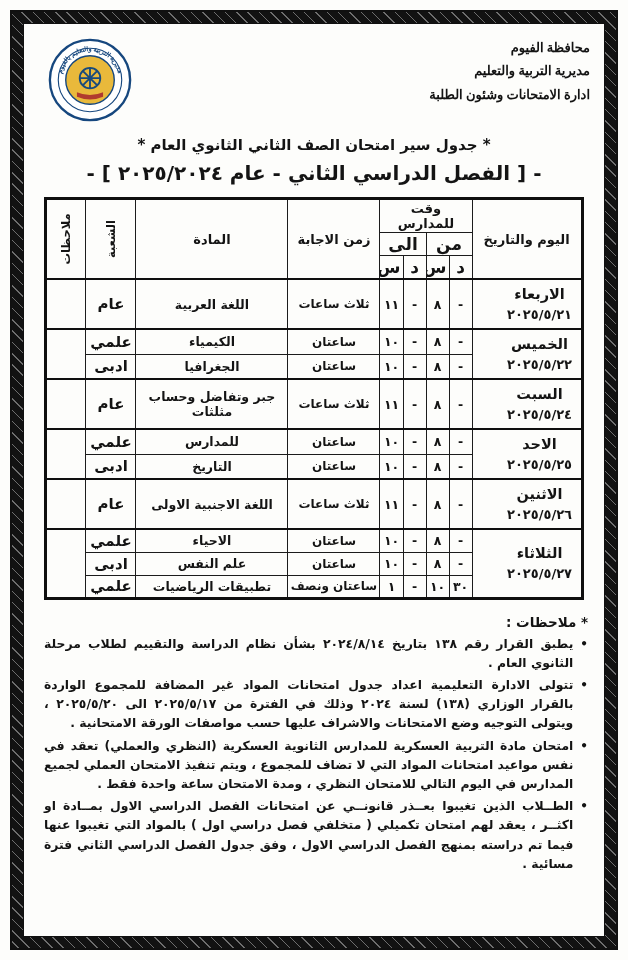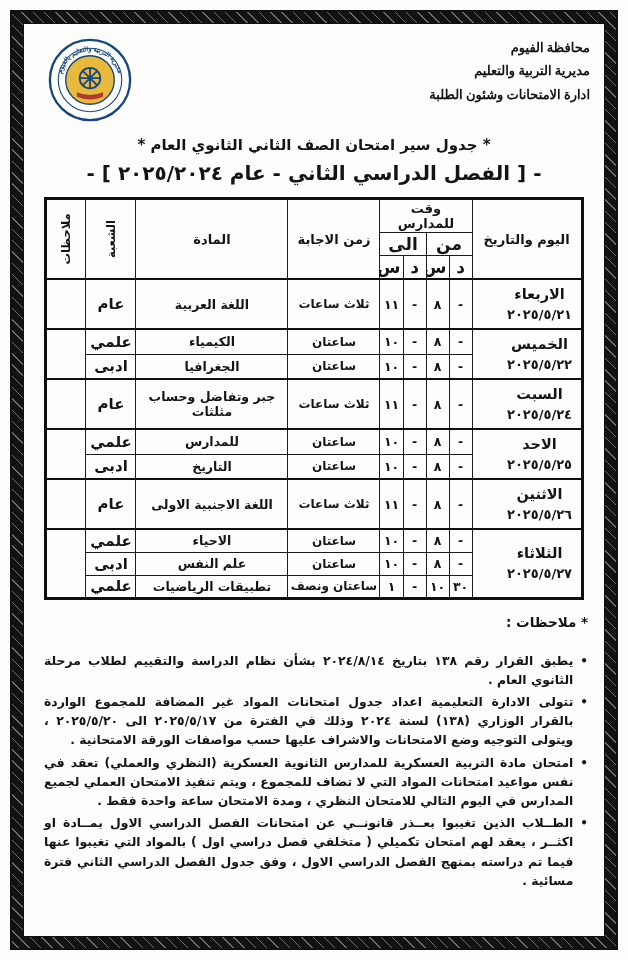--- a/index.html
+++ b/index.html
@@ -60,21 +60,21 @@
   td.day-cell  { font-size:13px;padding-left:28px; }
   .day-name    { font-size:14.5px; font-weight:700; margin-bottom:5px; }
   .day-date    { font-size:13px; font-weight:700; }
   td.time-cell     { font-size:12.5px; }
   td.duration-cell { font-size:12px; }
   td.subject-cell  { font-size:12.5px; }
   td.branch-cell   { font-size:15px; }
 
   
   .notes { margin:14px 8px 0 12px; }
-  .notes-title { font-weight:700; font-size:13.5px; margin-bottom:21px; }
+  .notes-title { font-weight:700; font-size:13.5px; margin-bottom:4px; }
   .note-item { display:flex; gap:7px; font-weight:700; font-size:12.4px; line-height:1.55; text-align:justify; margin-top:3px; }
   .note-item .bullet { flex:none; font-size:12px; margin-top:1px; }
   .note-item .note-text { flex:1; }
 </style>
 </head>
 <body>
 
 <div class="page">
   <div class="frame"></div>
 

